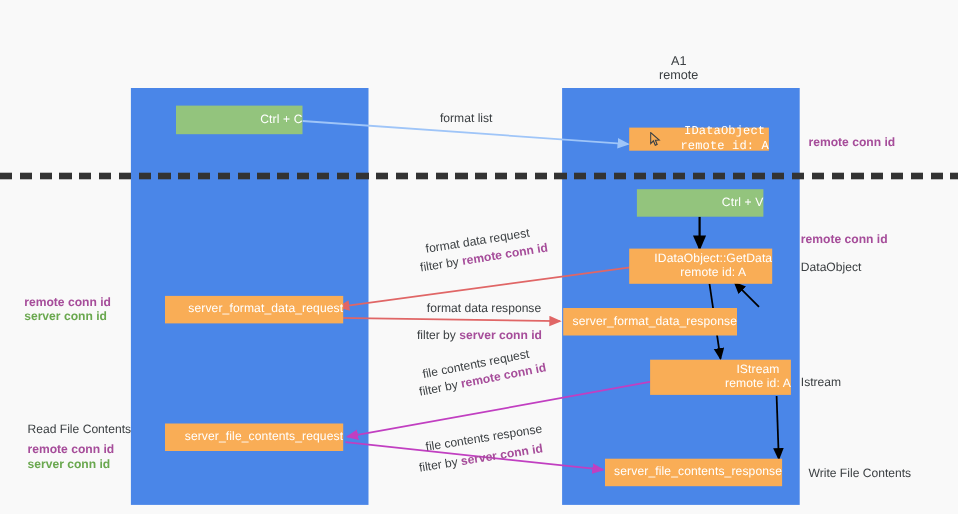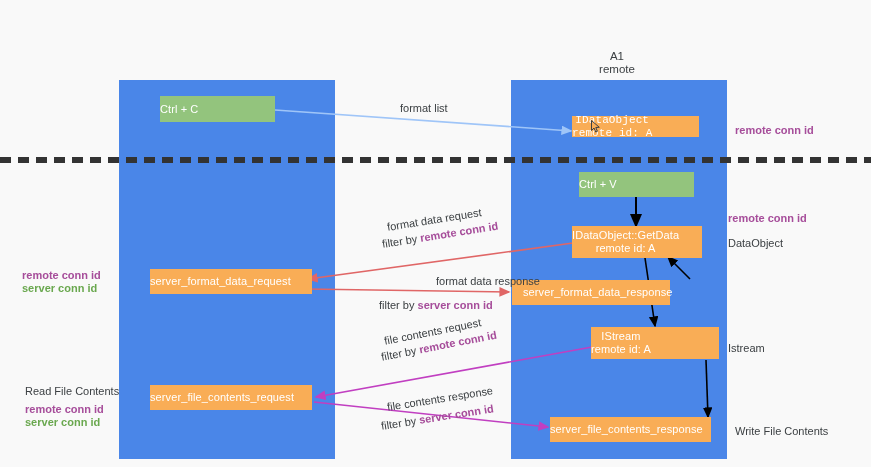--- a/index.html
+++ b/index.html
@@ -49,21 +49,21 @@
     position: absolute;
     background: #4a86e8;
   }
 
   
   .node {
     position: absolute;
     box-sizing: border-box;
     display: flex;
     flex-direction: column;
-    align-items: flex-start;
+    align-items: flex-end;
     justify-content: center;
     color: #ffffff;
     font-size: 11px;
     line-height: 13px;
     text-align: center;
     white-space: pre-line;
     letter-spacing: .1px;
   }
   .node.green { background: #93c47d; }
   .node.orange { background: #f9ad56; }
@@ -206,21 +206,21 @@
     <span>server_file_contents_response</span>
   </div>
 
   <div class="edge-label" style="left:400px; top:101px;">format list</div>
 
   <div class="edge-label rot-n9" style="left:386px; top:220px;">format data request</div>
   <div class="edge-label rot-n9" style="left:381px; top:237px;">
     <span>filter by </span><span class="purple">remote conn id</span>
   </div>
 
-  <div class="edge-label" style="left:388px; top:274px;margin-left:48px;">format data response</div>
+  <div class="edge-label" style="left:388px; top:274px;">format data response</div>
   <div class="edge-label" style="left:379px; top:298px;">
     <span>filter by </span><span class="purple">server conn id</span>
   </div>
 
   <div class="edge-label rot-n11" style="left:383px; top:334px;">file contents request</div>
   <div class="edge-label rot-n11" style="left:380px; top:350px;">
     <span>filter by </span><span class="purple">remote conn id</span>
   </div>
 
   <div class="edge-label rot-n9" style="left:386px; top:400px;">file contents response</div>

